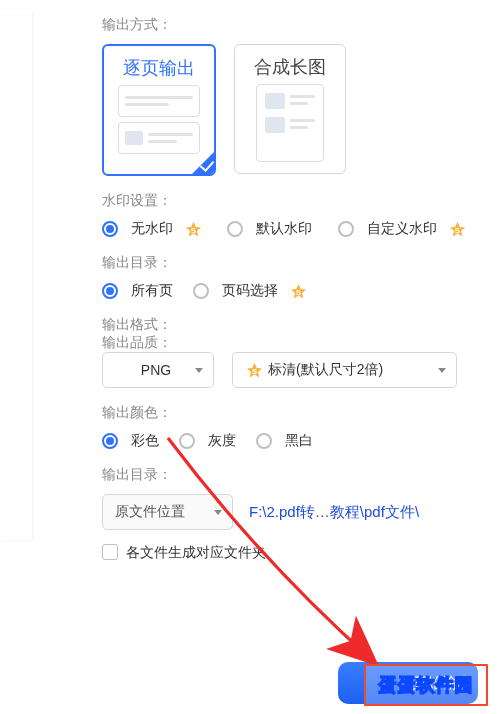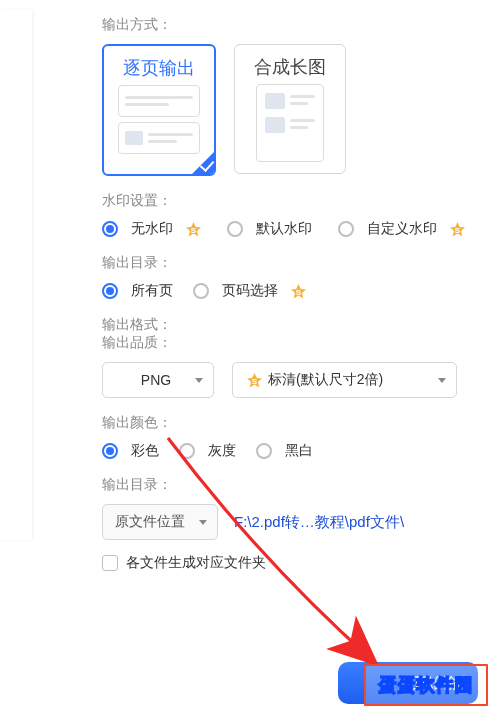--- a/index.html
+++ b/index.html
@@ -204,21 +204,20 @@
   }
   .two-col-labels > div {
     color: #888;
     font-size: 14px;
   }
   .two-col-labels > div:first-child { width: 130px; }
 
   .select-row {
     display: flex;
     gap: 18px;
-    margin-top: 10px;
   }
   .select-box {
     height: 36px;
     border: 1px solid #d6d6d6;
     border-radius: 5px;
     background: #fff;
     display: flex;
     align-items: center;
     padding: 0 10px 0 14px;
     cursor: pointer;
@@ -239,41 +238,40 @@
     margin-left: auto;
   }
 
   .dir-row {
     display: flex;
     align-items: center;
     gap: 16px;
     margin-top: 10px;
   }
   .dir-select {
-    width: 116px;
+    width: 131px;
     height: 36px;
     border: 1px solid #d6d6d6;
     border-radius: 5px;
     background: #fafafa;
     display: flex;
     align-items: center;
     padding: 0 10px 0 12px;
     cursor: pointer;
     box-sizing: border-box;
     font-size: 14px;
     color: #555;
   }
   .dir-path {
     font-size: 15px;
     color: #1d4ed8;
   }
 
   .checkbox-row {
     display: flex;
-    align-items: center;
     gap: 8px;
     margin-top: 14px;
     cursor: pointer;
     font-size: 14px;
     color: #333;
   }
   .checkbox-box {
     width: 16px;
     height: 16px;
     border: 1.5px solid #bfbfbf;

